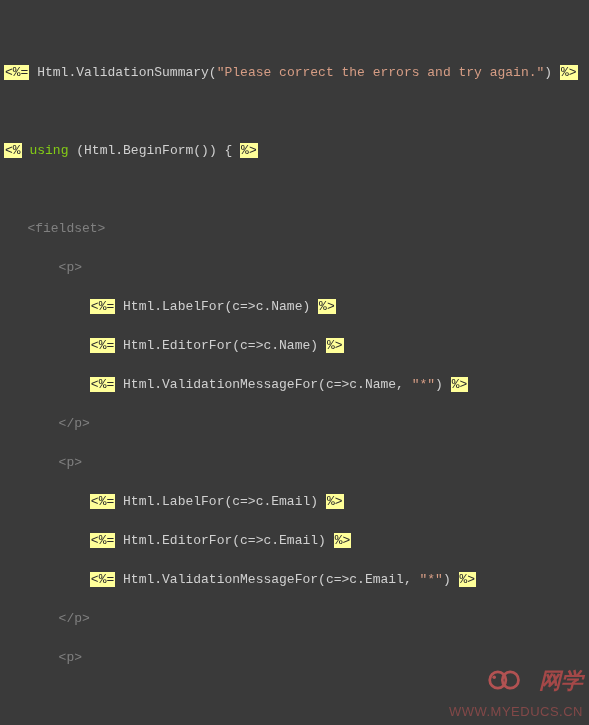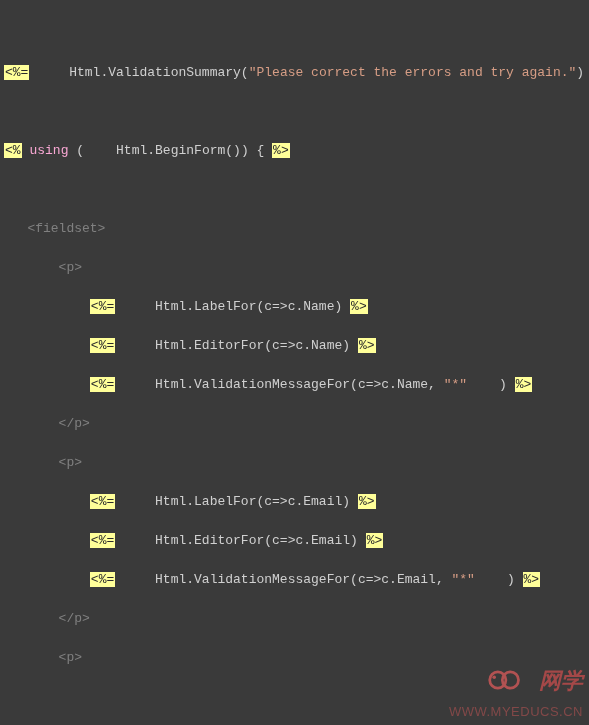--- a/index.html
+++ b/index.html
@@ -14,25 +14,25 @@
     height: 725px;
     overflow: hidden;
     position: relative;
   }
   .code-area {
     padding: 4px 0 4px 4px;
     white-space: pre;
   }
   .line { display: block; min-height: 1.5em; }
   .tag { color: #808080; }
-  .kw { color: #f9a8d4; margin-top: 24px; }
+  .kw { color: #84cc16; margin-top: 24px; }
   .str { color: #d69d85; }
   .fn { color: #efefb0; }
   .txt { color: #efefb0; }
-  .id { color: #d0d0d0; margin-left: 32px; }
+  .id { color: #d0d0d0; }
   .punc { color: #d0d0d0; }
   .hl { background: #ffff99; color: #2a2a2a; padding: 0 1px; }
   .watermark {
     position: absolute;
     right: 6px;
     bottom: 4px;
     text-align: right;
     opacity: 0.9;
   }
   .watermark .logo {

